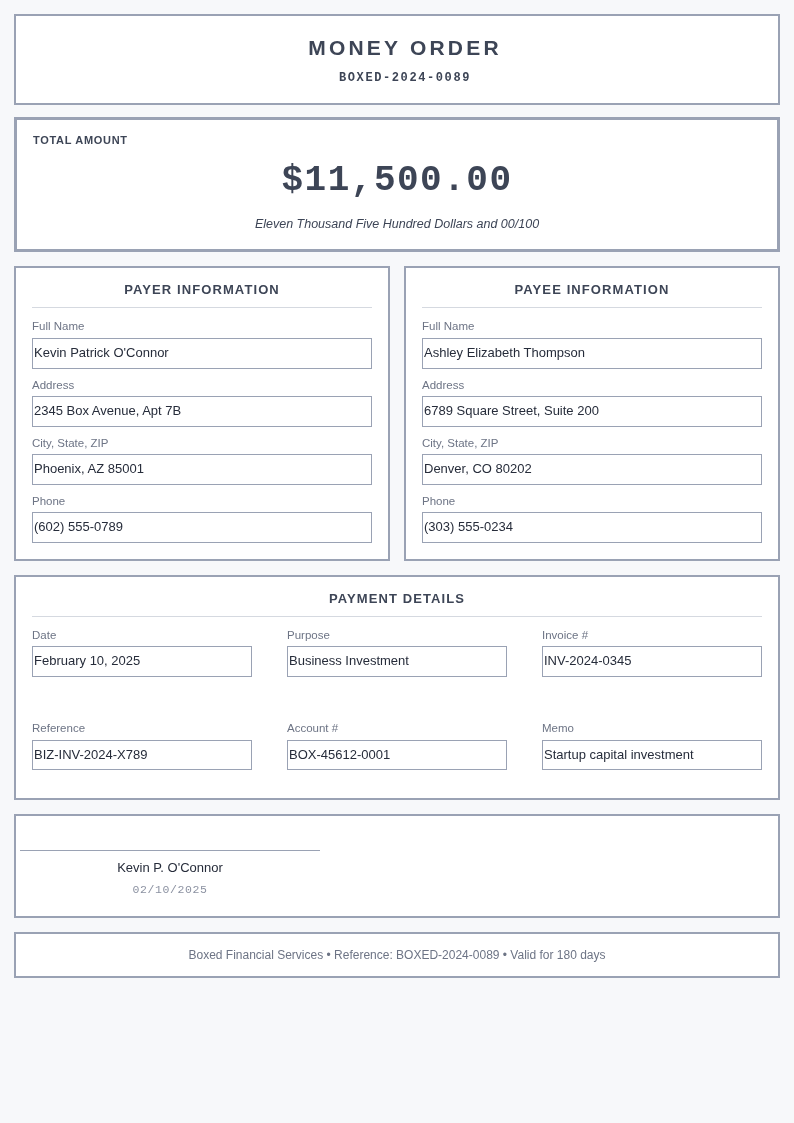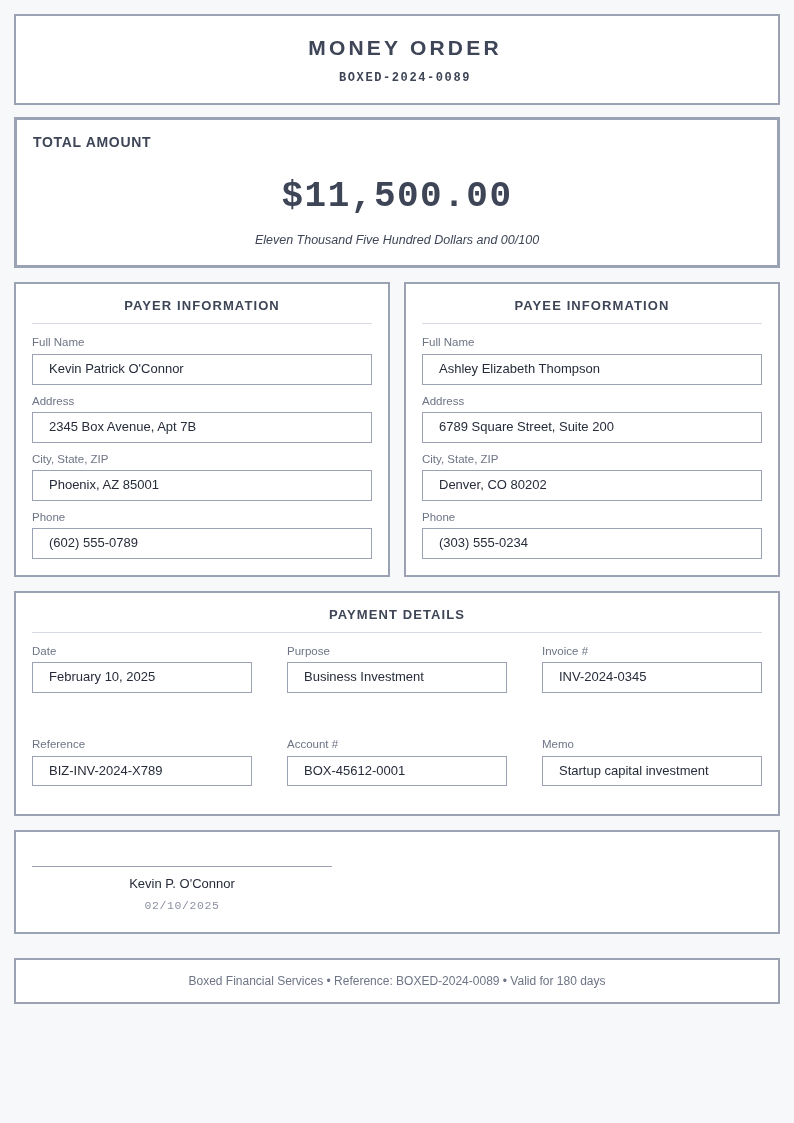--- a/index.html
+++ b/index.html
@@ -49,26 +49,26 @@
     color: #3d4556;
   }
 
   
   .amount-panel {
     border-width: 3px;
     padding: 14px 16px 18px 16px;
     margin-bottom: 14px;
   }
   .amount-label {
-    font-size: 14px;
+    font-size: 11px;
     font-weight: bold;
     letter-spacing: 0.7px;
     color: #3d4556;
     text-align: left;
-    margin-bottom: 26px;
+    margin-bottom: 14px;
   }
   .amount-value {
     font-family: "Liberation Mono", "DejaVu Sans Mono", monospace;
     font-size: 36px;
     font-weight: bold;
     letter-spacing: 1.5px;
     color: #3d4556;
     text-align: center;
     line-height: 1.15;
     margin-bottom: 16px;
@@ -108,43 +108,43 @@
     font-size: 11.5px;
     color: #6d7485;
     margin-bottom: 4px;
     line-height: 1.2;
   }
   .field-value {
     border: 1px solid #9aa2b4;
     background: #ffffff;
     font-size: 13px;
     color: #262c3a;
-    padding: 6px 16px;
+    padding: 6px 1px;
     line-height: 1.25;
     min-height: 15px;
     box-sizing: border-box;
   }
 
   
   .details-panel {
     padding: 14px 16px 18px 16px;
     margin-bottom: 14px;
   }
   .details-grid {
     display: grid;
     grid-template-columns: repeat(3, 1fr);
     column-gap: 24px;
     row-gap: 8px;
     gap: 35px;
   }
 
   
   .sig-panel {
-    padding: 34px 16px 20px 16px;
-    margin-bottom: 24px;
+    padding: 34px 16px 20px 4px;
+    margin-bottom: 14px;
   }
   .sig-block { width: 300px; }
   .sig-line {
     border-top: 1.5px solid #9aa2b4;
     margin-bottom: 9px;
   }
   .sig-name {
     font-size: 13px;
     color: #262c3a;
     text-align: center;

